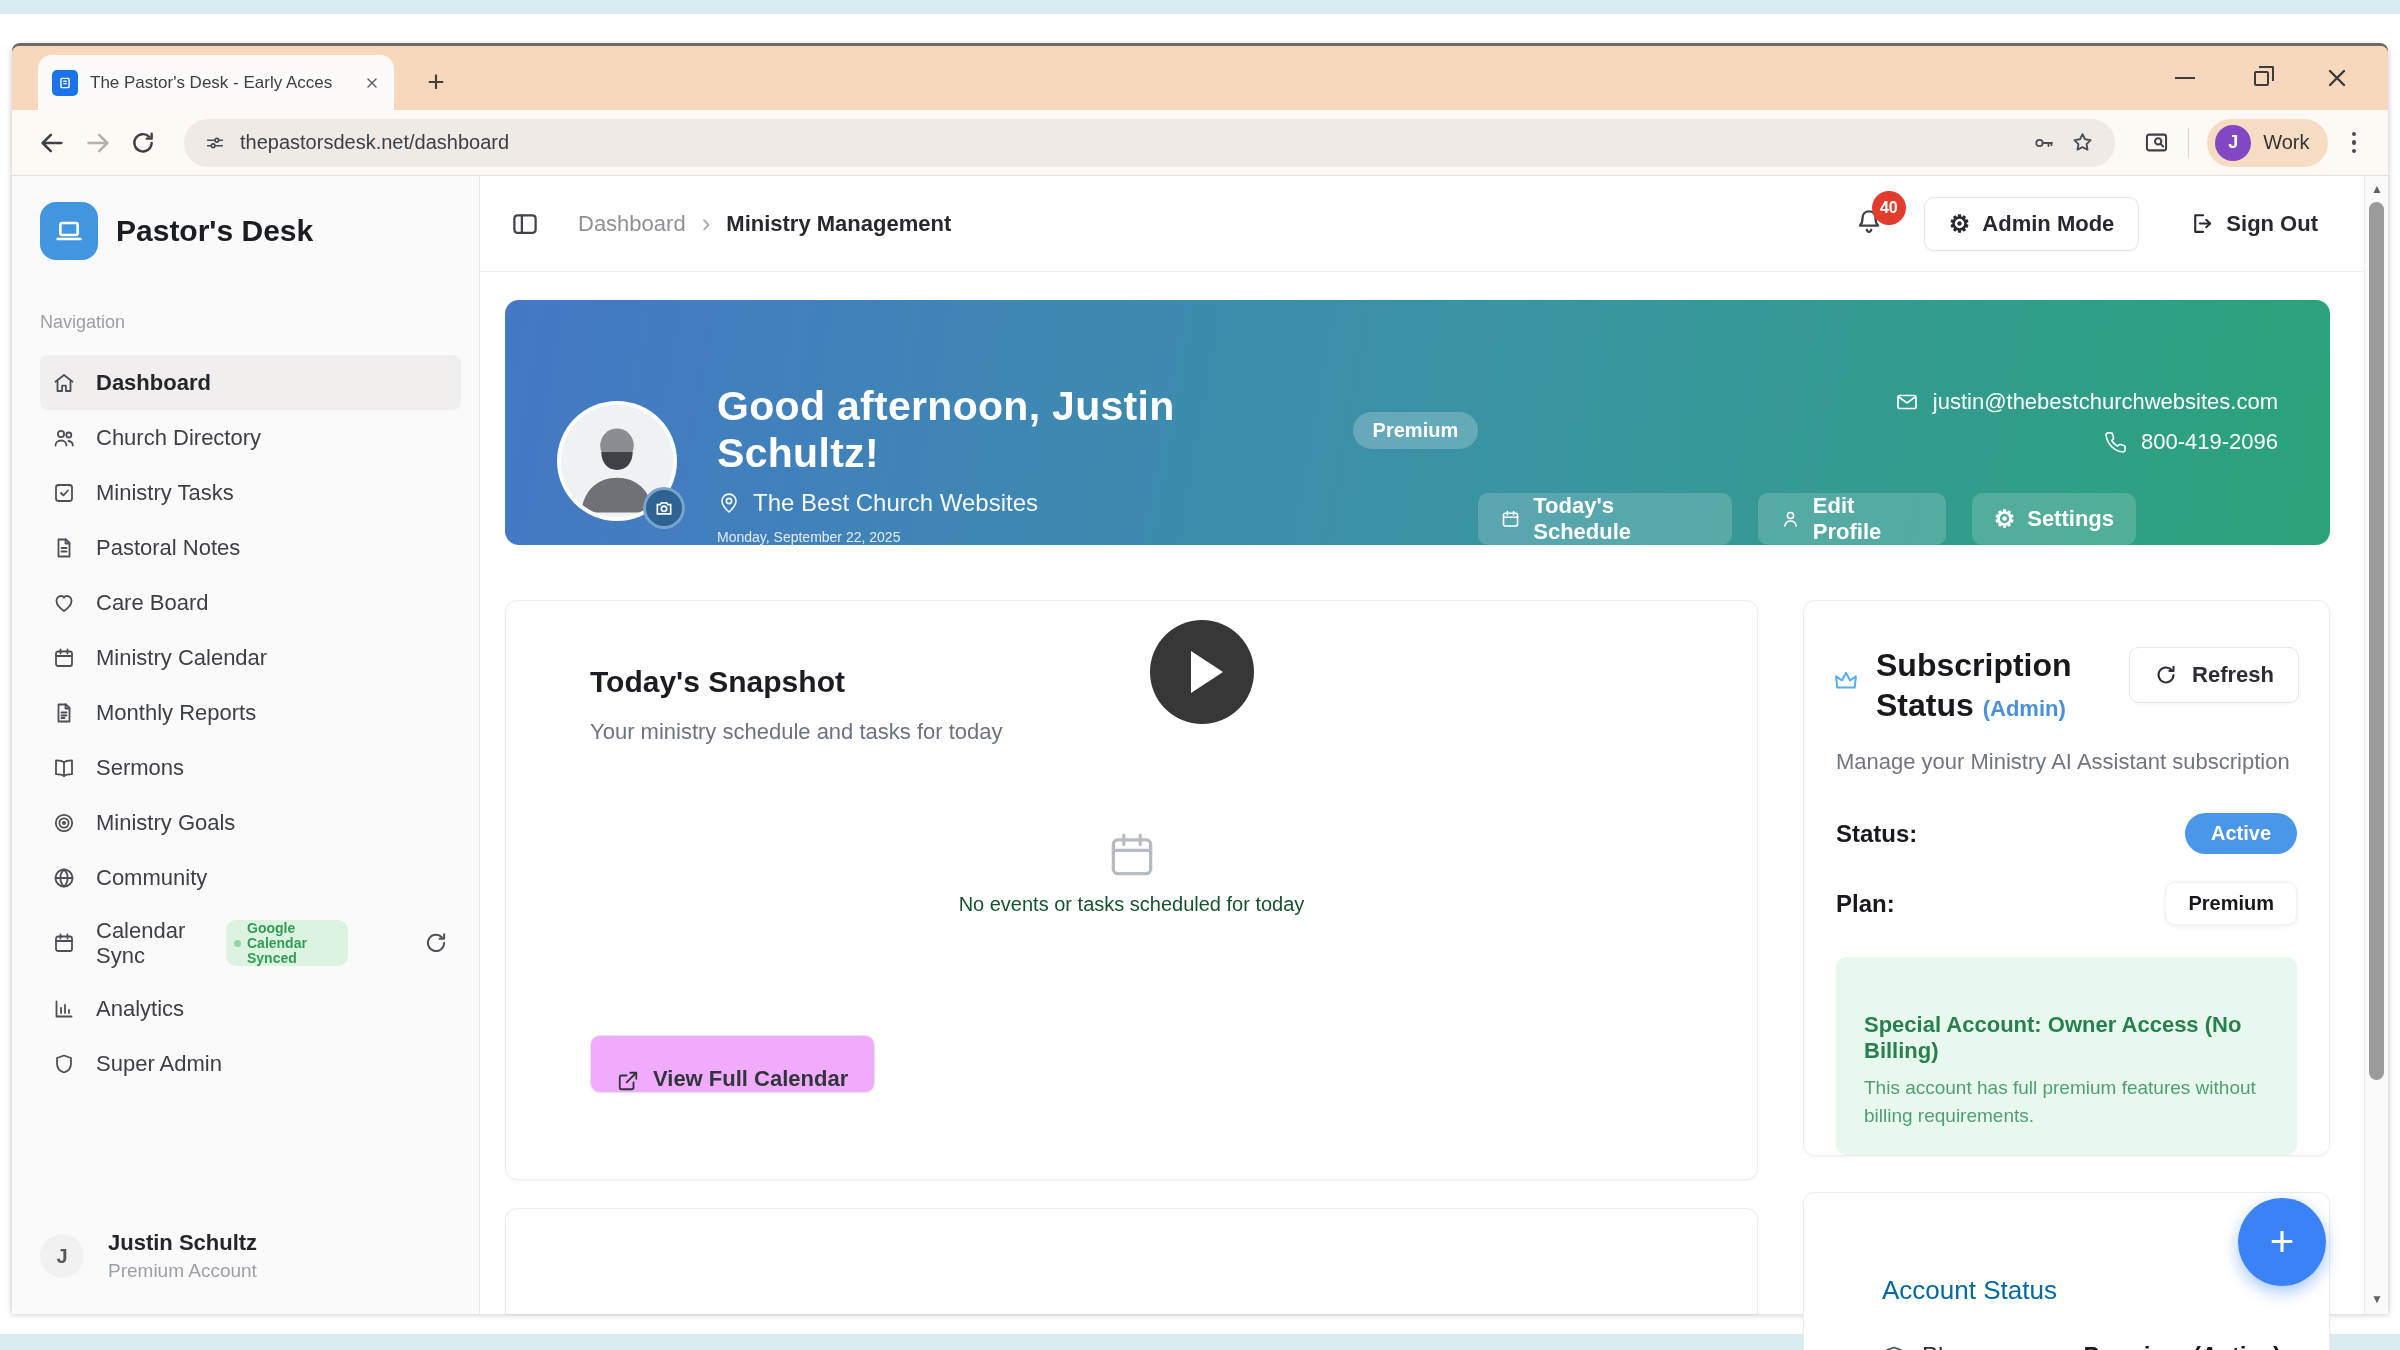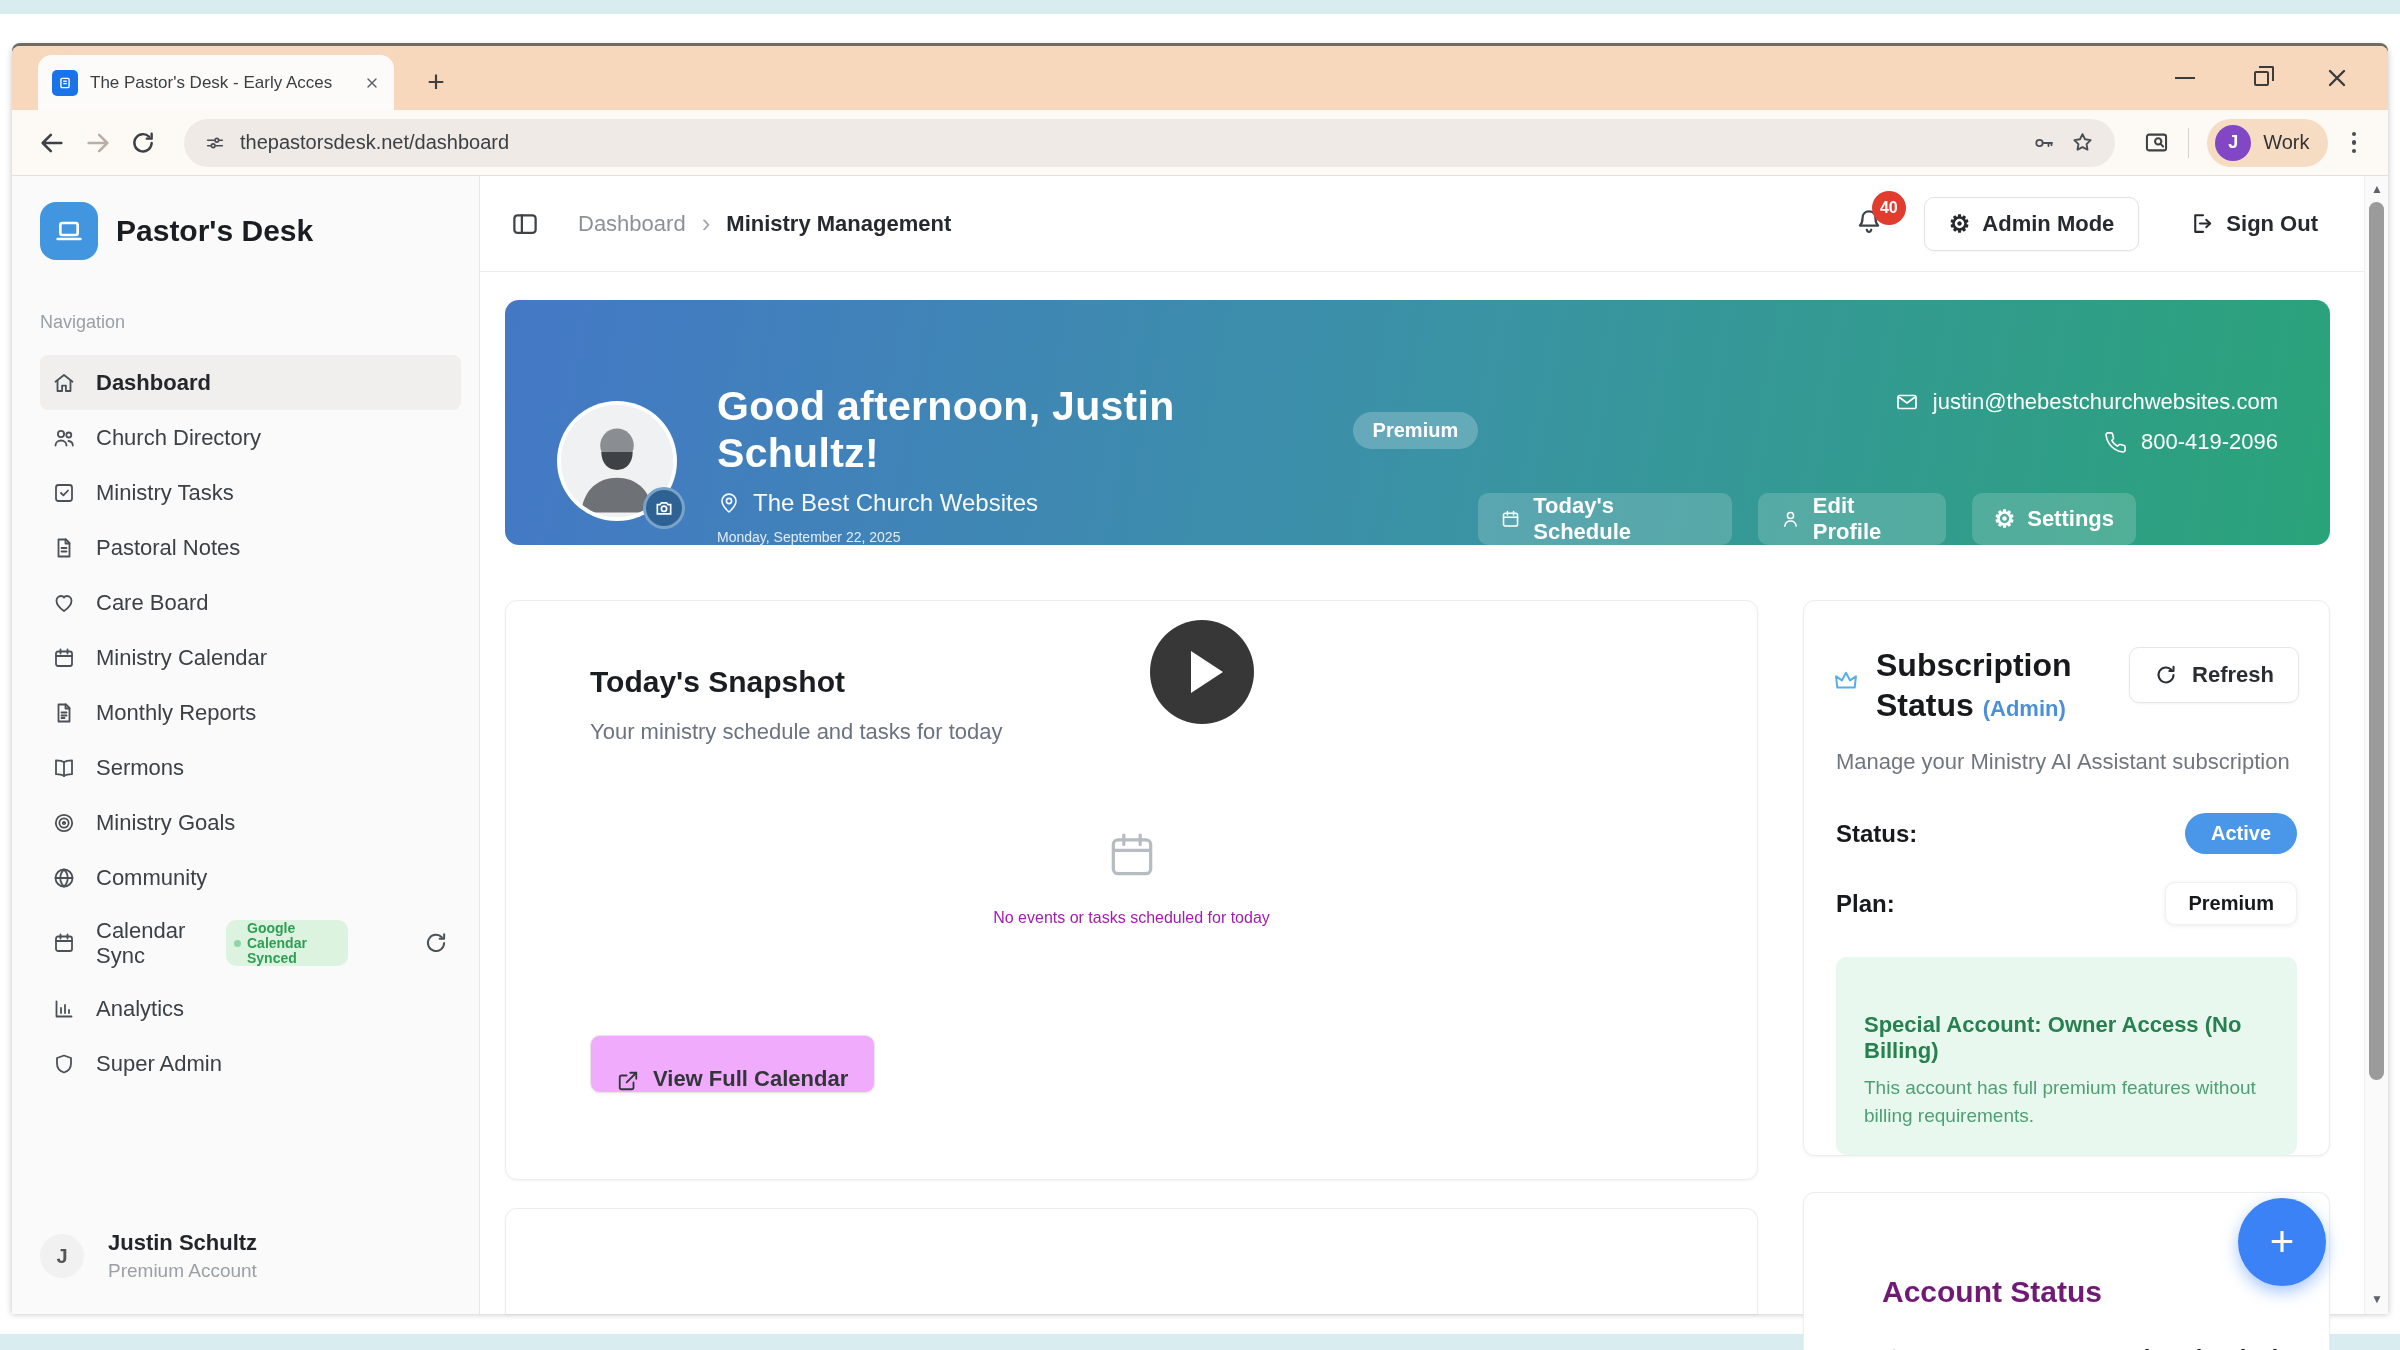--- a/index.html
+++ b/index.html
@@ -110,21 +110,21 @@
               display:flex; align-items:center; gap:12px; font-size:22px; font-weight:600; color:#fff; }
 
   .cards-row { margin-top:55px; flex:1; display:flex; gap:45px; min-height:0; }
   .left-col { width:1253px; display:flex; flex-direction:column; gap:28px; }
   .card { background:#fff; border:1px solid #ededed; border-radius:12px; box-shadow:0 1px 3px rgba(0,0,0,.05); }
   .snapshot { flex:0 0 580px; position:relative; padding:64px 84px 0 84px; }
   .snap-title { font-size:30px; font-weight:bold; color:#1a1d21; }
   .snap-sub { font-size:22px; color:#6b7280; margin-top:20px; }
   .empty-block { display:flex; flex-direction:column; align-items:center; margin-top:82px; }
   .empty-ic { color:#b7bcc2; }
-  .empty-text { font-size:16px; color:#a21caf; margin-top:26px; }
+  .empty-text { font-size:20px; color:#14532d; margin-top:10px; }
   .view-btn { position:absolute; left:84px; bottom:86px; height:58px; padding:0 26px; background:#f0abfc;
               border:1px solid #e7e7e7; border-radius:10px; box-shadow:0 1px 3px rgba(0,0,0,.06);
               display:flex; align-items:flex-end; gap:14px; font-size:22px; font-weight:600; color:#32363b; }
   .partial { flex:1; border-radius:12px 12px 0 0; border-bottom:none; }
 
   .right-col { flex:1; display:flex; flex-direction:column; gap:36px; }
   .subcard { flex:0 0 487px; position:relative; padding:44px 32px 0 32px; }
   .crown { position:absolute; left:28px; top:66px; color:#56aee8; }
   .sub-title-wrap { margin-left:40px; width:280px; font-size:32px; font-weight:bold; color:#17191d; line-height:40px; }
   .admin-tag { font-size:22px; font-weight:600; color:#4a90d9; }
@@ -136,21 +136,21 @@
   .sub-row + .sub-row { margin-top:28px; }
   .sub-label { font-size:24px; font-weight:600; color:#17191d; }
   .active-pill { background:#4a96e8; color:#fff; border-radius:999px; padding:9px 26px; font-size:20px; font-weight:bold; }
   .premium-chip { background:#fff; border:1px solid #f1f1f1; box-shadow:0 1px 5px rgba(0,0,0,.08); border-radius:10px;
                   padding:9px 22px; font-size:20px; font-weight:bold; color:#17191d; }
   .notice { margin-top:32px; background:#e9f8ee; border-radius:10px; padding:26px 28px; }
   .notice-title { font-size:22px; font-weight:bold; color:#27804f;margin-top:29px; }
   .notice-body { font-size:19px; color:#4f9e74; margin-top:10px; line-height:1.45; max-width:480px; }
 
   .acct-card { flex:1; border-radius:12px 12px 0 0; border-bottom:none; padding:82px 44px 0 78px; position:relative; }
-  .acct-title { font-size:30px; font-weight:bold; color:#701a75; }
+  .acct-title { font-size:26px; font-weight:normal; color:#0369a1; }
   .acct-row { margin-top:36px; display:flex; align-items:center; gap:16px; }
   .acct-label { font-size:24px; color:#2a2e33; font-weight:500; }
   .acct-value { margin-left:auto; font-size:24px; font-weight:bold; color:#17191d; padding-right:4px; }
 
   .fab { position:absolute; left:2238px; top:1198px; width:88px; height:88px; border-radius:50%; background:#3b82f6;
          color:#fff; display:flex; align-items:center; justify-content:center; font-size:42px; font-weight:300;
          box-shadow:0 6px 16px rgba(59,130,246,.45); z-index:6; }
   .play-overlay { position:absolute; left:1150px; top:620px; width:104px; height:104px; border-radius:50%;
                   background:rgba(44,44,44,.95); display:flex; align-items:center; justify-content:center; z-index:6; }
   .play-tri { width:0; height:0; border-top:21px solid transparent; border-bottom:21px solid transparent;

